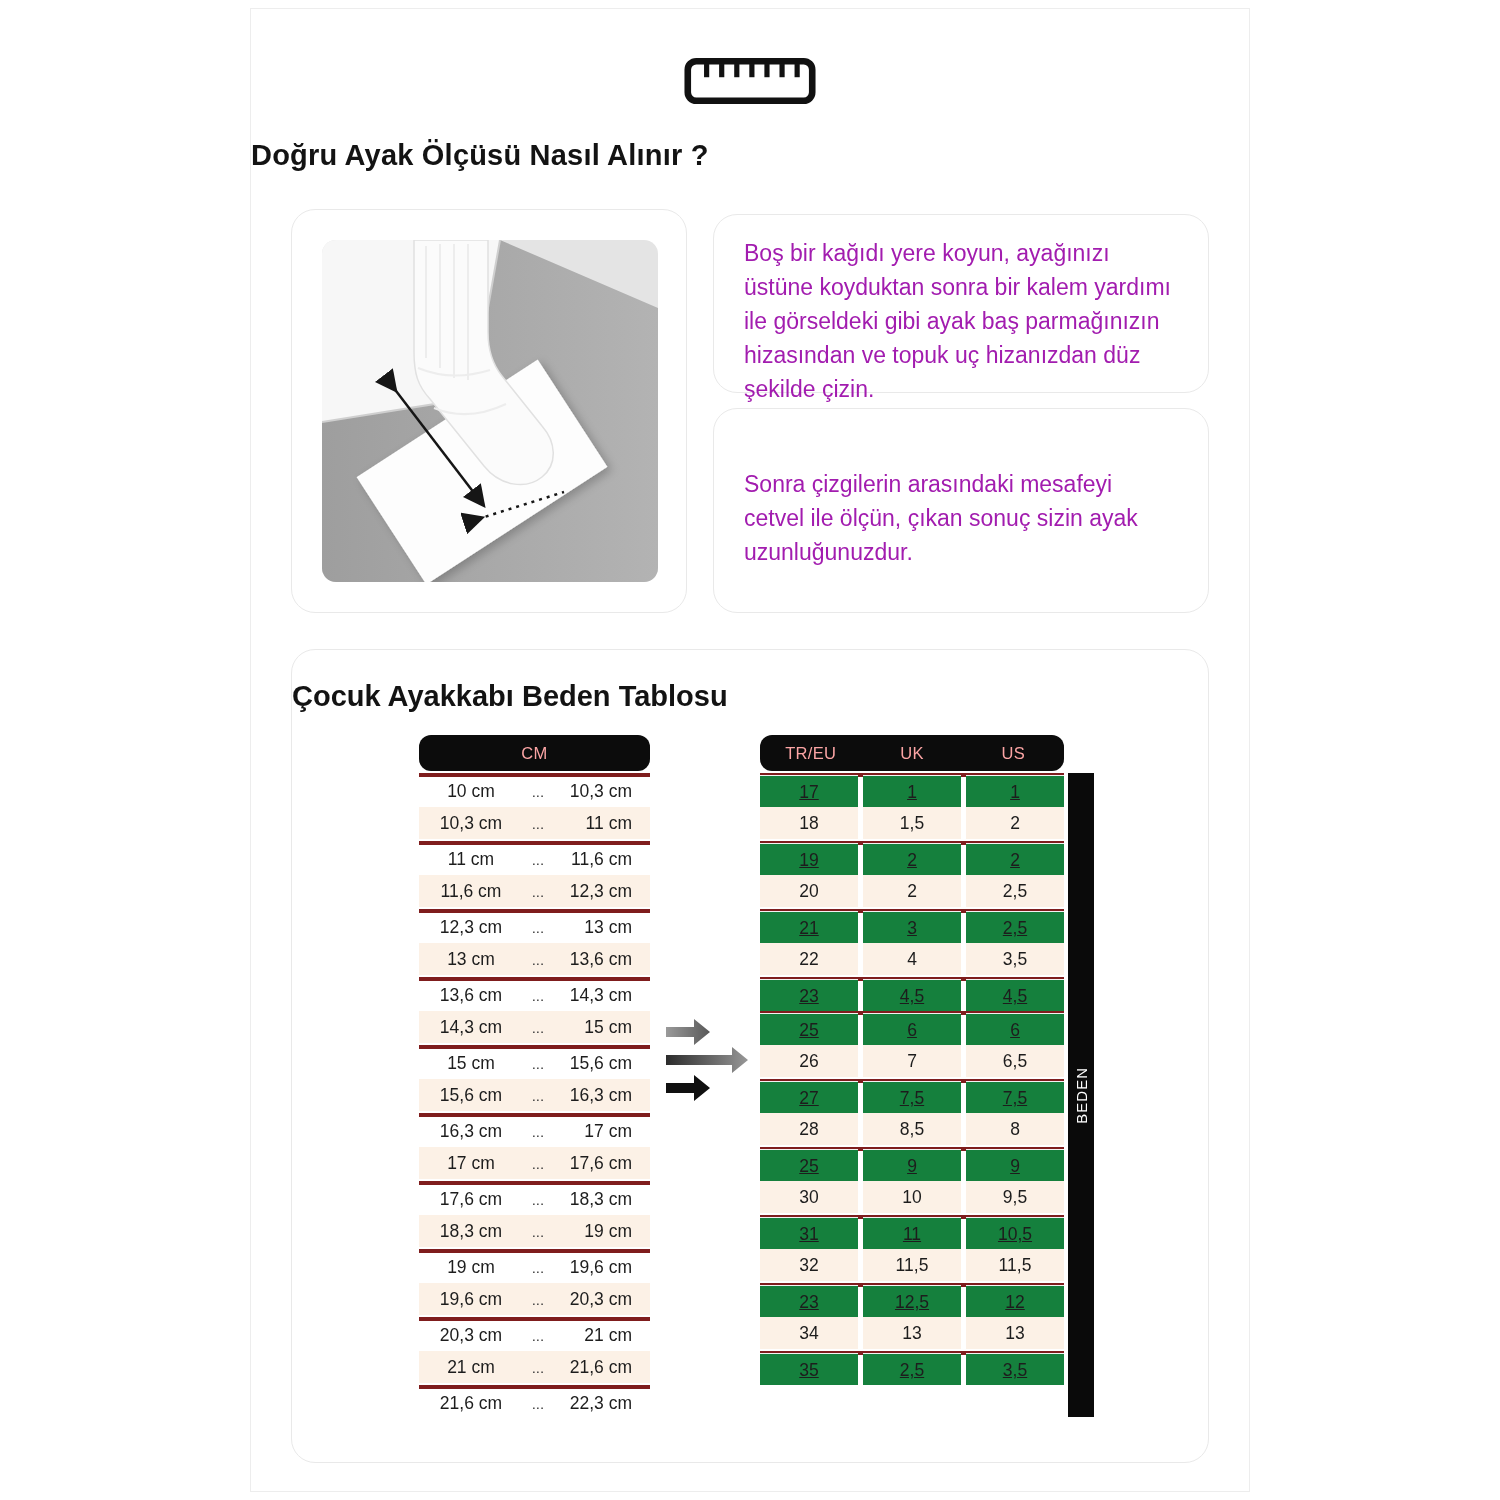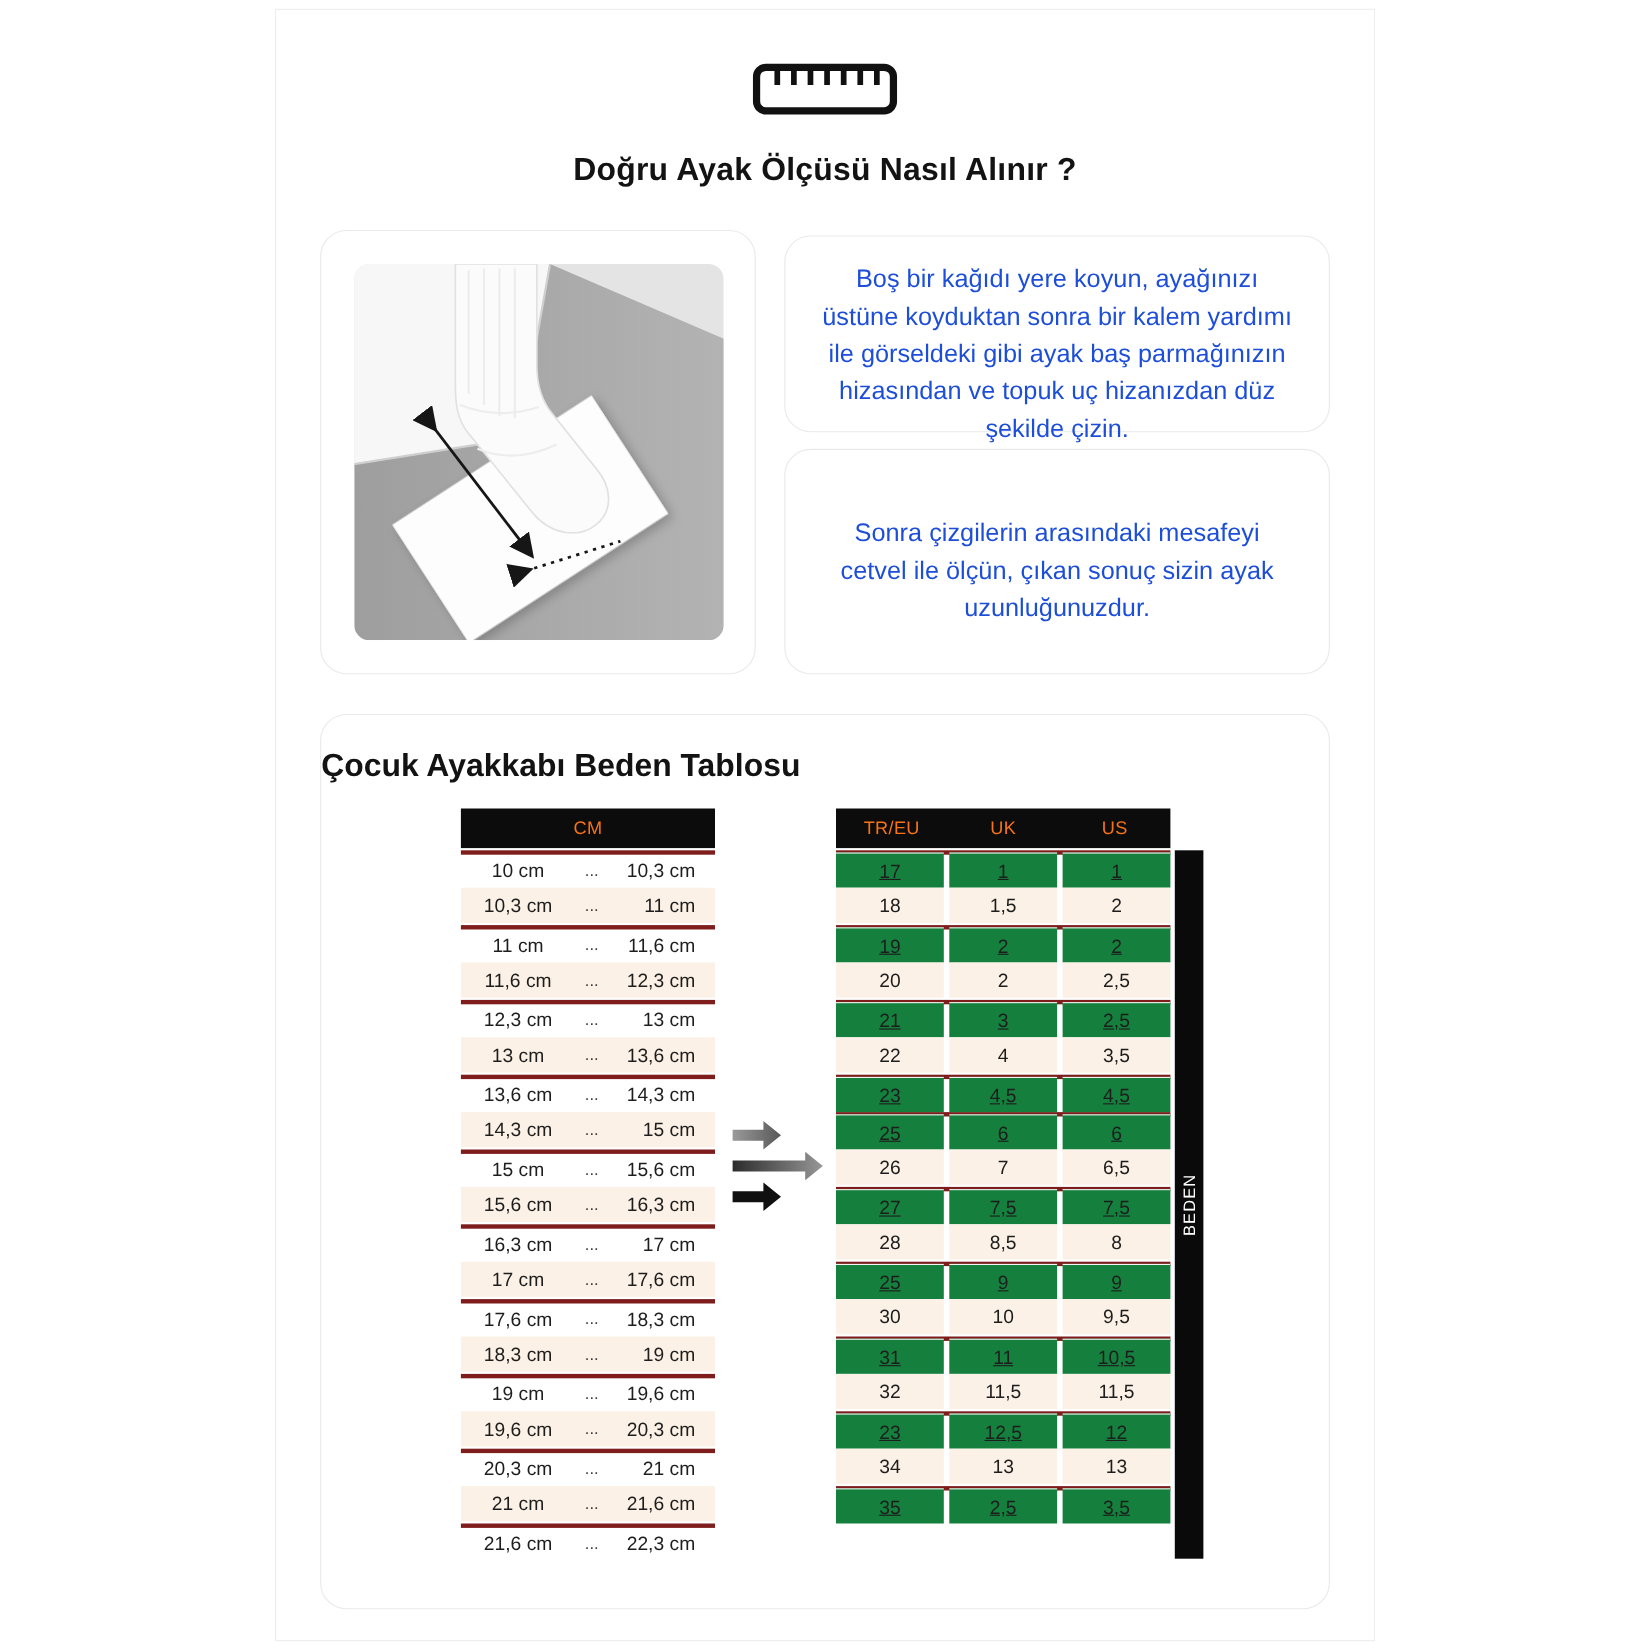--- a/index.html
+++ b/index.html
@@ -1,36 +1,36 @@
 <!DOCTYPE html>
 <html><head>
 <meta charset="utf-8">
 <style>
   html,body{margin:0;padding:0;background:#fff;}
   body{width:1500px;height:1500px;position:relative;font-family:"Liberation Sans",sans-serif;-webkit-font-smoothing:antialiased;}
   .container{position:absolute;left:250px;top:8px;width:1000px;height:1484px;background:#fff;border:1px solid #ededed;box-sizing:border-box;}
 
   
   .ruler-wrap{position:absolute;left:0;top:47px;width:100%;display:flex;justify-content:center;}
-  .main-title{position:absolute;left:0;top:130px;width:100%;text-align:center;font-size:29px;font-weight:700;color:#131313;letter-spacing:.2px;}
+  .main-title{position:absolute;left:0;top:130px;width:100%;text-align:left;font-size:29px;font-weight:700;color:#131313;letter-spacing:.2px;}
 
   .card{position:absolute;background:#fff;border:1px solid #e9e9e9;border-radius:24px;box-sizing:border-box;}
   .photo-card{left:40px;top:200px;width:396px;height:404px;}
   .photo{position:absolute;left:30px;top:30px;width:336px;height:342px;border-radius:14px;overflow:hidden;}
   .txt-card-1{left:462px;top:205px;width:496px;height:179px;}
   .txt-card-2{left:462px;top:399px;width:496px;height:205px;}
-  .card p{margin:0;padding:0 30px;font-size:23px;line-height:34px;color:#1d4ed8;text-align:center;}
+  .card p{margin:0;padding:0 30px;font-size:23px;line-height:34px;color:#a21caf;}
   .txt-card-1 p{padding-top:21px;}
   .txt-card-2 p{padding-top:58px;}
 
   
   .table-card{left:40px;top:640px;width:918px;height:814px;border-radius:24px;}
   .section-title{position:absolute;left:0;top:30px;width:100%;text-align:left;font-size:29px;font-weight:700;color:#131313;}
 
-  .t-head{height:36px;background:#0c0c0c;color:#f97316;display:flex;align-items:center;margin-bottom:2px;}
+  .t-head{height:36px;background:#0c0c0c;color:#fca5a5;display:flex;align-items:center;margin-bottom:2px;border-radius:12px;}
   .t-row{height:32px;margin-bottom:2px;display:flex;align-items:center;font-size:17.5px;color:#1d1d1d;}
   .row-even{background:#ffffff;border-top:4px solid #7f1d1d;box-sizing:border-box;}
   .row-odd{background:#fcf1e6;}
 
   .cm-table{position:absolute;left:127px;top:85px;width:231px;}
   .cm-head{justify-content:center;font-size:16.5px;font-weight:500;letter-spacing:.3px;}
   .cm-from{width:45%;text-align:center;}
   .cm-dots{width:13%;text-align:center;color:#3a3a3a;font-size:15px;}
   .cm-to{width:42%;text-align:right;padding-right:18px;box-sizing:border-box;}
 

